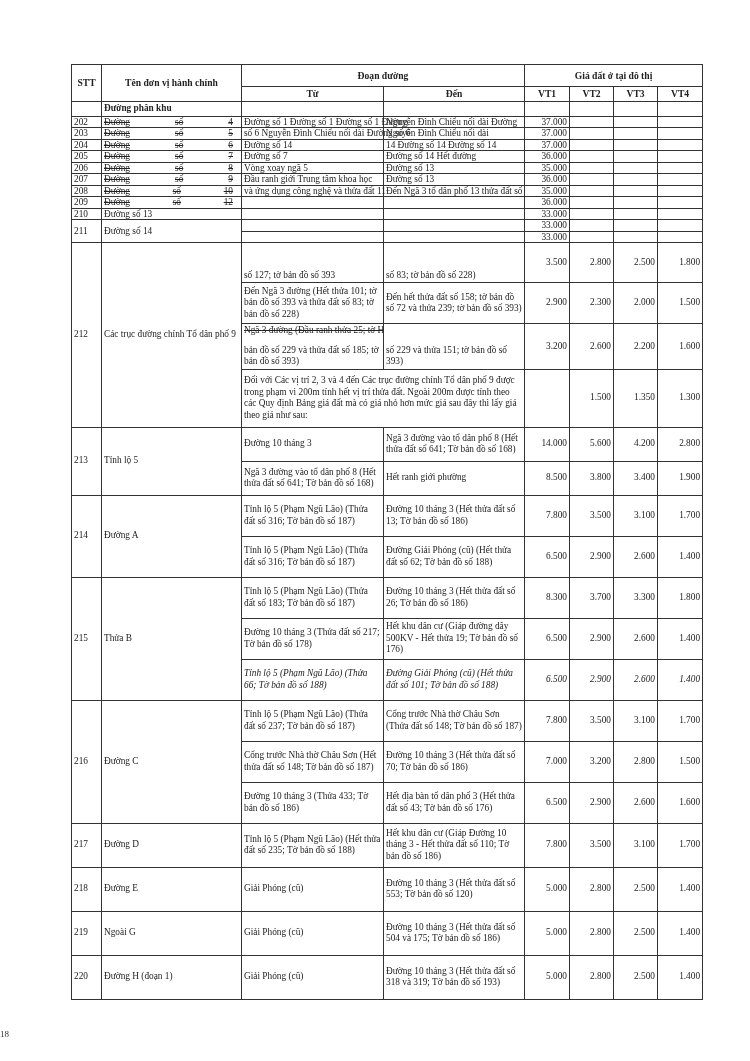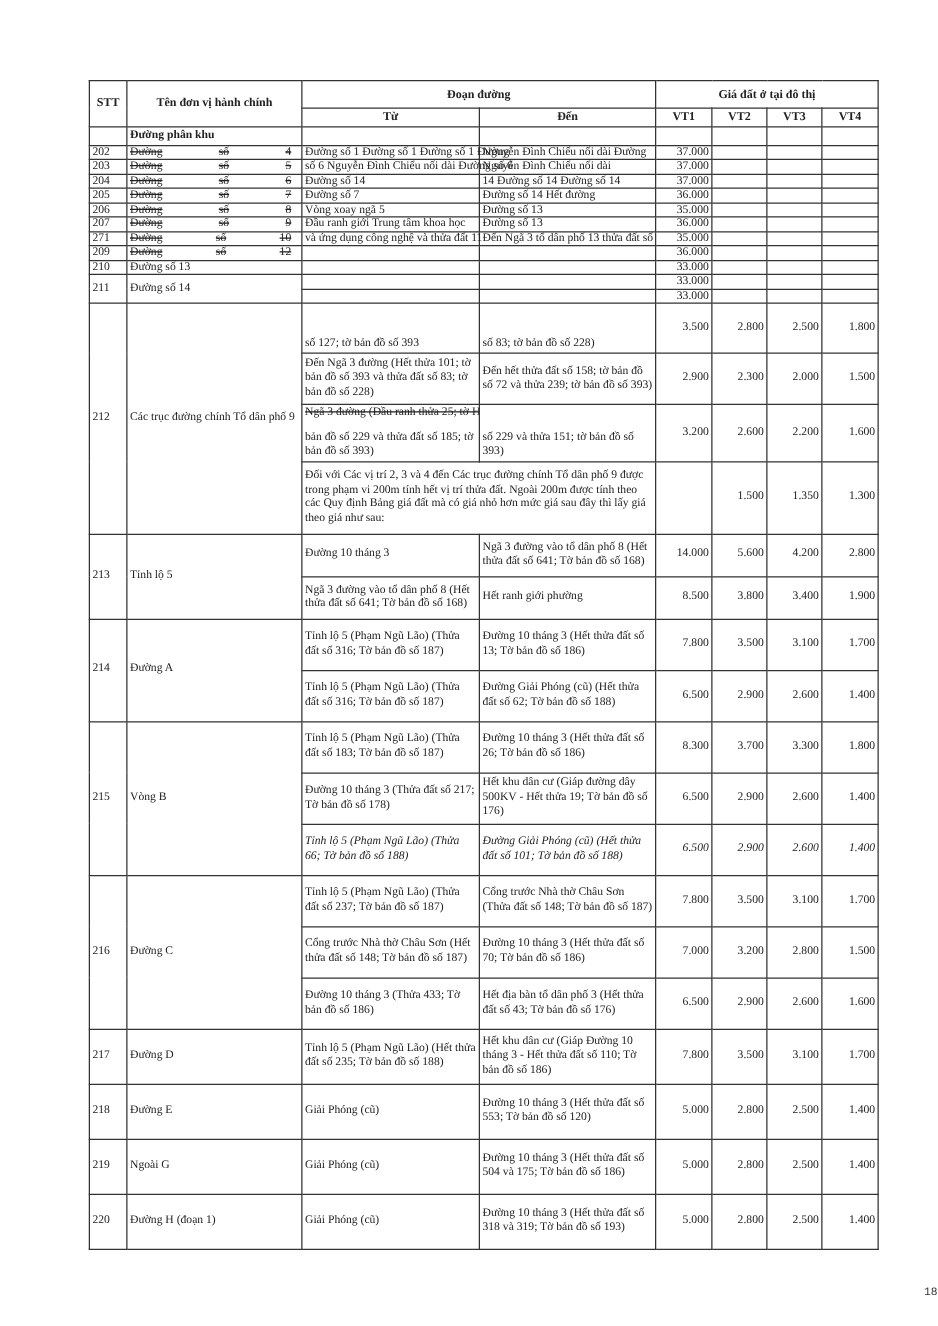--- a/index.html
+++ b/index.html
@@ -7,21 +7,21 @@
   .page { position:absolute; left:71px; top:64px; width:631px; }
   table { border-collapse:collapse; width:631px; table-layout:fixed; font-size:9.3px; line-height:11.5px; }
   td, th { border:1px solid #333; padding:1px 2px; vertical-align:middle; overflow:hidden; }
   th { font-weight:bold; text-align:center; font-size:9.6px; }
   .c { }
   .r { text-align:right; }
   .bold { font-weight:bold;font-family:Liberation Serif, serif; }
   .tight td { padding:0 2px; height:10.5px; line-height:10.5px; white-space:nowrap; }
   .spread { display:flex; justify-content:space-between; padding-right:6px; }
   .strike { text-decoration:line-through; }
-  .pageno { position:absolute; left:0; width:750px; top:1029px; text-align:right; font-size:9px; color:#333;font-family:Liberation Mono, monospace; }
+  .pageno { position:absolute; left:0; width:750px; top:1029px; text-align:left; font-size:9px; color:#333; }
   .overlay { white-space:nowrap; overflow:visible; }
 </style>
 </head>
 <body>
 
 <div class="page">
 <table>
   <colgroup>
     <col style="width:30px">
         <col style="width:140px">
@@ -149,21 +149,21 @@
             </div>
           </td>
           <td class="overlay">Đầu ranh giới Trung tâm khoa học</td>
           <td class="overlay">Đường số 13</td>
           <td class="r">36.000</td>
           <td></td>
           <td></td>
           <td></td>
         </tr>
         <tr class="tight">
-          <td class="c">271</td>
+          <td class="c">208</td>
           <td>
             <div class="spread strike">
               <span>Đường</span>
               <span>số</span>
               <span>10</span>
             </div>
           </td>
           <td class="overlay">và ứng dụng công nghệ và thửa đất 11</td>
           <td class="overlay">Đến Ngã 3 tổ dân phố 13 thửa đất số</td>
           <td class="r">35.000</td>
@@ -286,21 +286,21 @@
         <tr style="height: 41px;">
           <td>Tỉnh lộ 5 (Phạm Ngũ Lão) (Thửa đất số 316; Tờ bản đồ số 187)</td>
           <td>Đường Giải Phóng (cũ) (Hết thửa đất số 62; Tờ bản đồ số 188)</td>
           <td class="r">6.500</td>
           <td class="r">2.900</td>
           <td class="r">2.600</td>
           <td class="r">1.400</td>
         </tr>
         <tr style="height: 41px;">
           <td class="c" rowspan="3">215</td>
-          <td rowspan="3">Vòng B</td>
+          <td rowspan="3">Thửa B</td>
           <td>Tỉnh lộ 5 (Phạm Ngũ Lão) (Thửa đất số 183; Tờ bản đồ số 187)</td>
           <td>Đường 10 tháng 3 (Hết thửa đất số 26; Tờ bản đồ số 186)</td>
           <td class="r">8.300</td>
           <td class="r">3.700</td>
           <td class="r">3.300</td>
           <td class="r">1.800</td>
         </tr>
         <tr style="height: 41px; margin-top: 44px;">
           <td>Đường 10 tháng 3 (Thửa đất số 217; Tờ bản đồ số 178)</td>
           <td>Hết khu dân cư (Giáp đường dây 500KV - Hết thửa 19; Tờ bản đồ số 176)</td>

